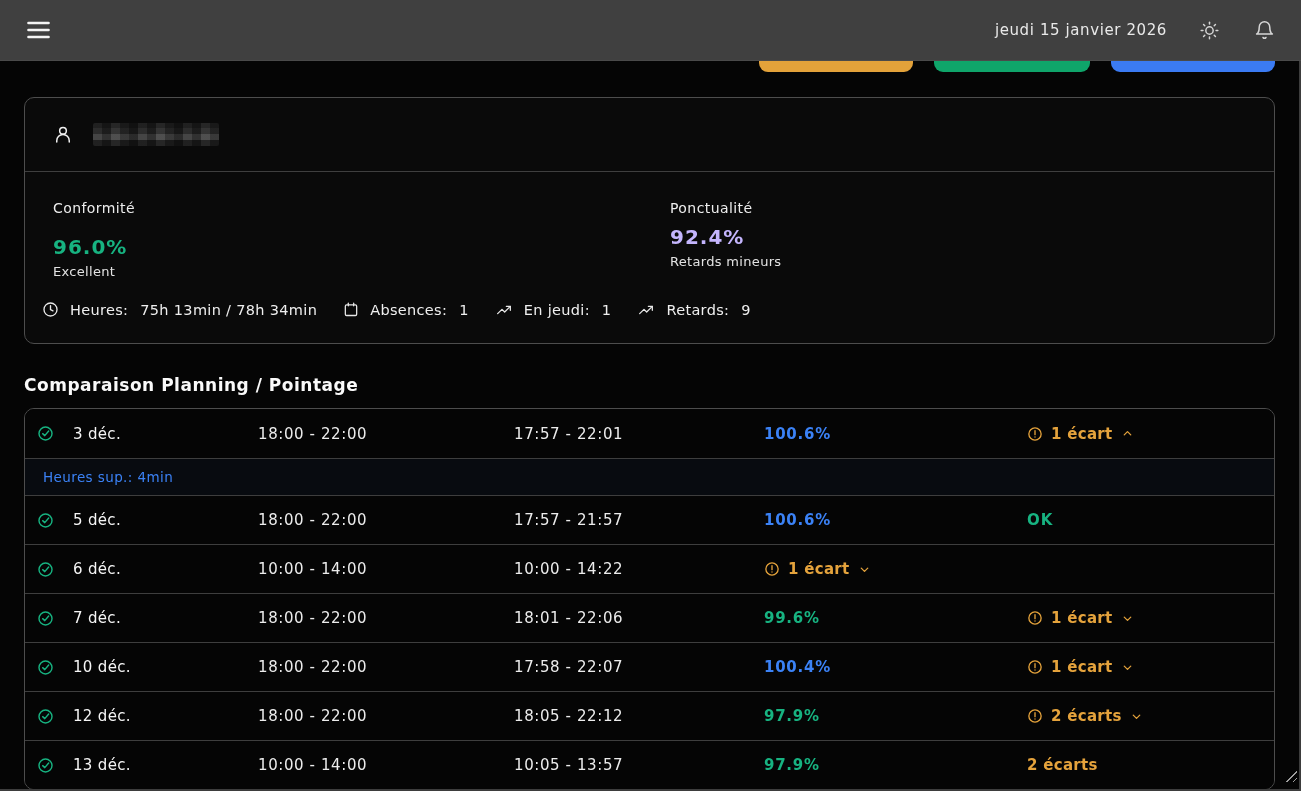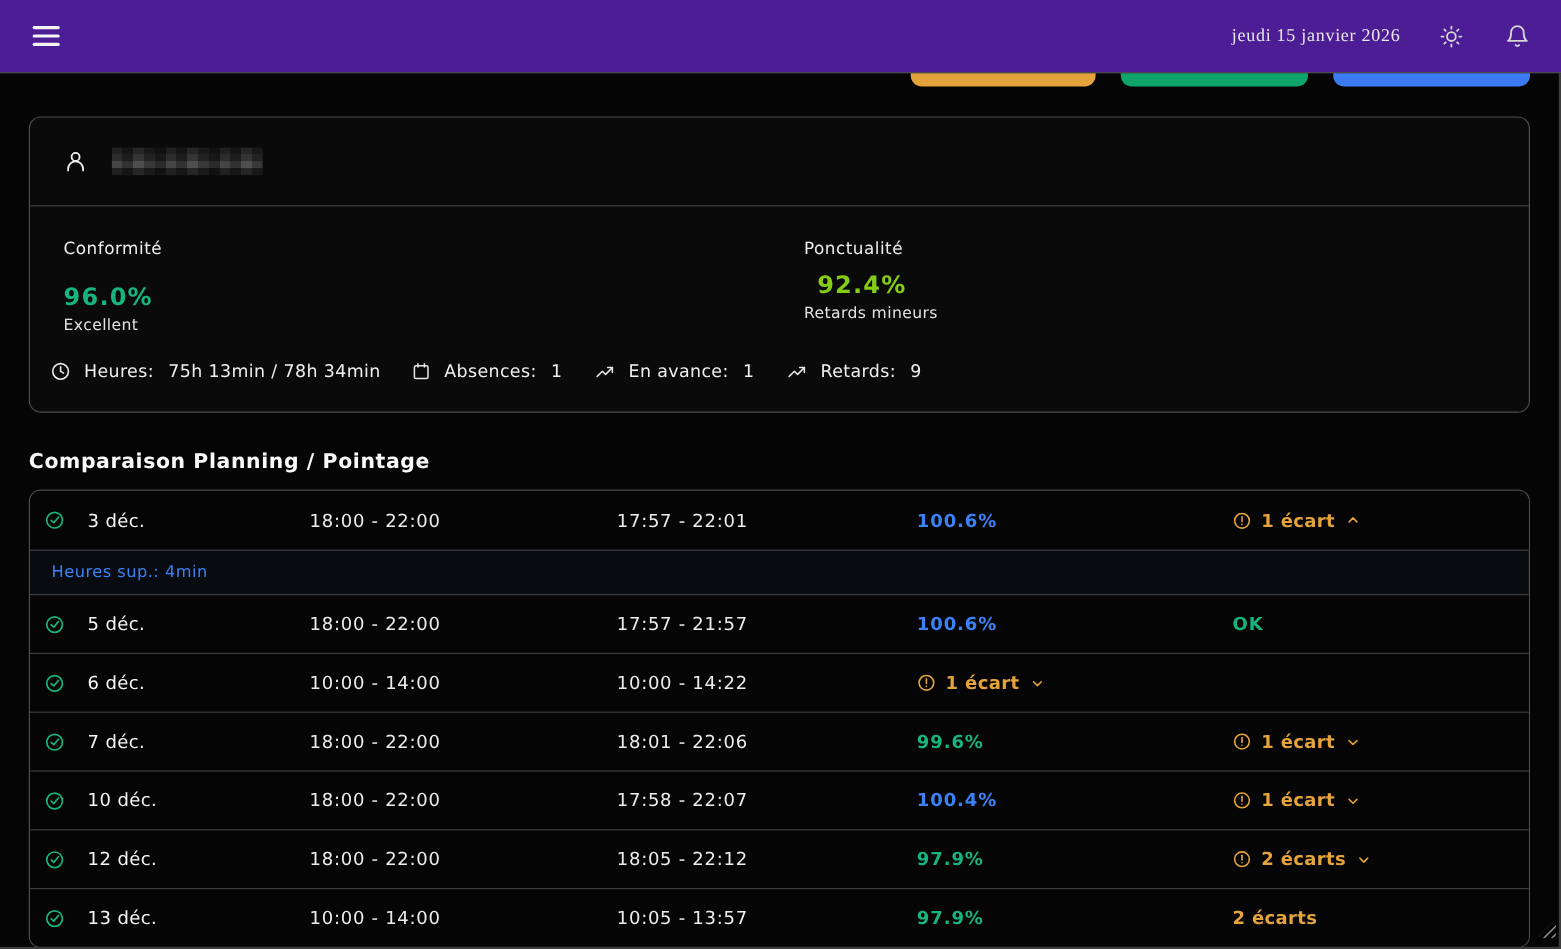--- a/index.html
+++ b/index.html
@@ -6,24 +6,23 @@
   html,body { width:1301px; height:791px; }
   body {
     font-family: "DejaVu Sans", "Liberation Sans", sans-serif;
     background:#050505; color:#f2f2f2; overflow:hidden; position:relative;
     letter-spacing:.02em;
   }
   svg { display:block; }
 
   
   .topbar {
-    position:relative; z-index:5; height:61px; background:#4c1d95;
+    position:relative; z-index:5; height:61px; background:#404040;
     border-bottom:1px solid #4a4a4a; display:flex; align-items:center;
     padding:0 24px;
-    font-family:Liberation Serif, serif;
   }
   .menu-btn { background:none; border:none; cursor:pointer; padding:2px; }
   .menu-btn svg { stroke:#f5f5f5; }
   .topbar-right { margin-left:auto; display:flex; align-items:center; gap:30px; }
   .topbar-date { font-size:15px; color:#e9e9e9; font-weight:500; letter-spacing:.04em; }
   .icon-btn { background:none; border:none; cursor:pointer; padding:2px; }
   .icon-btn svg { stroke:#d6d6d6; }
 
   
   .toolbar-buttons { position:absolute; top:32px; right:26px; z-index:1; display:flex; gap:21px; }
@@ -167,21 +166,21 @@
     </div>
 
     <div class="card-stats">
       <div class="stat">
         <div class="stat-label">Conformité</div>
         <div class="stat-value" id="stat-val-0" style="color: rgb(23, 179, 129); margin-top: 19px;">96.0%</div>
         <div class="stat-caption">Excellent</div>
       </div>
       <div class="stat">
         <div class="stat-label">Ponctualité</div>
-        <div class="stat-value" id="stat-val-1" style="color: #84cc16; margin-left: 11px;">92.4%</div>
+        <div class="stat-value" id="stat-val-1" style="color: #c4b5fd;">92.4%</div>
         <div class="stat-caption">Retards mineurs</div>
       </div>
     </div>
 
     <div class="card-summary">
       <div class="summary-item">
         <span>
           <svg width="17" height="17" viewBox="0 0 24 24" fill="none" stroke-width="1.9" stroke-linecap="round">
             <circle cx="12" cy="12" r="9.2"></circle>
               <path d="M12 6.5V12l3.5 2"></path>
@@ -201,21 +200,21 @@
         <span>Absences:</span>
         <span class="summary-val">1</span>
       </div>
       <div class="summary-item">
         <span>
           <svg width="18" height="16" viewBox="0 0 24 24" fill="none" stroke-width="1.9" stroke-linecap="round" stroke-linejoin="round">
             <polyline points="2.5,17.5 9,11 13,15 21.5,6.5"></polyline>
               <polyline points="15.5,6.5 21.5,6.5 21.5,12.5"></polyline>
           </svg>
         </span>
-        <span>En avance:</span>
+        <span>En jeudi:</span>
         <span class="summary-val">1</span>
       </div>
       <div class="summary-item">
         <span>
           <svg width="18" height="16" viewBox="0 0 24 24" fill="none" stroke-width="1.9" stroke-linecap="round" stroke-linejoin="round">
             <polyline points="2.5,17.5 9,11 13,15 21.5,6.5"></polyline>
               <polyline points="15.5,6.5 21.5,6.5 21.5,12.5"></polyline>
           </svg>
         </span>
         <span>Retards:</span>

